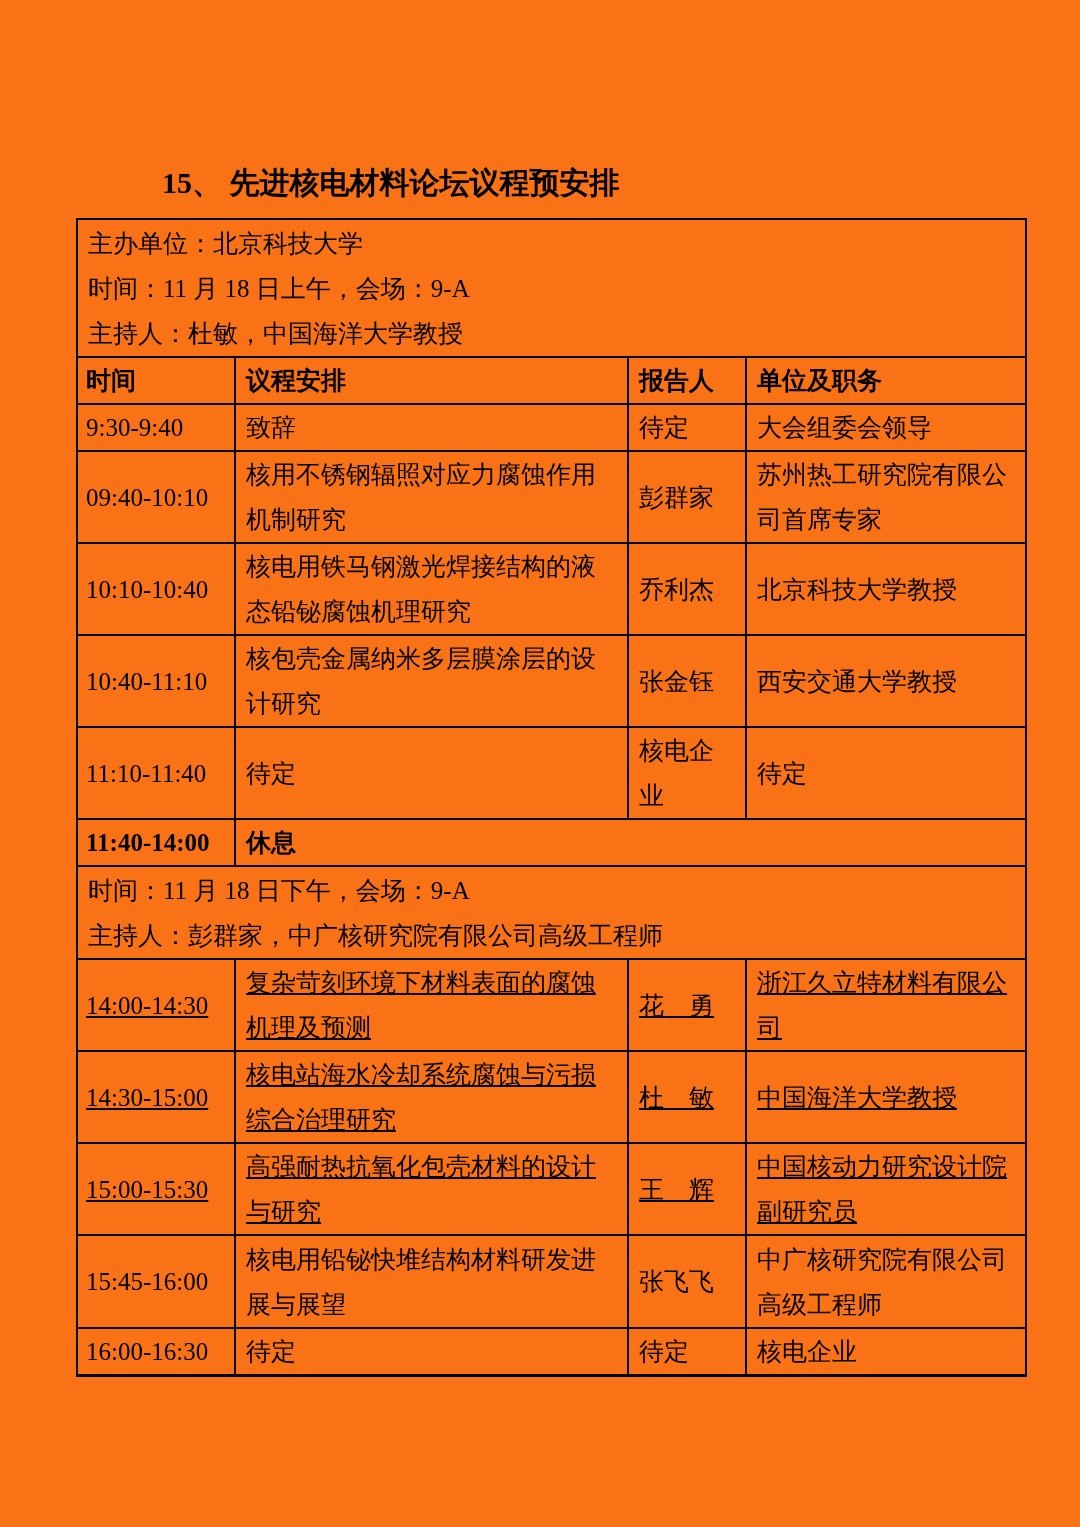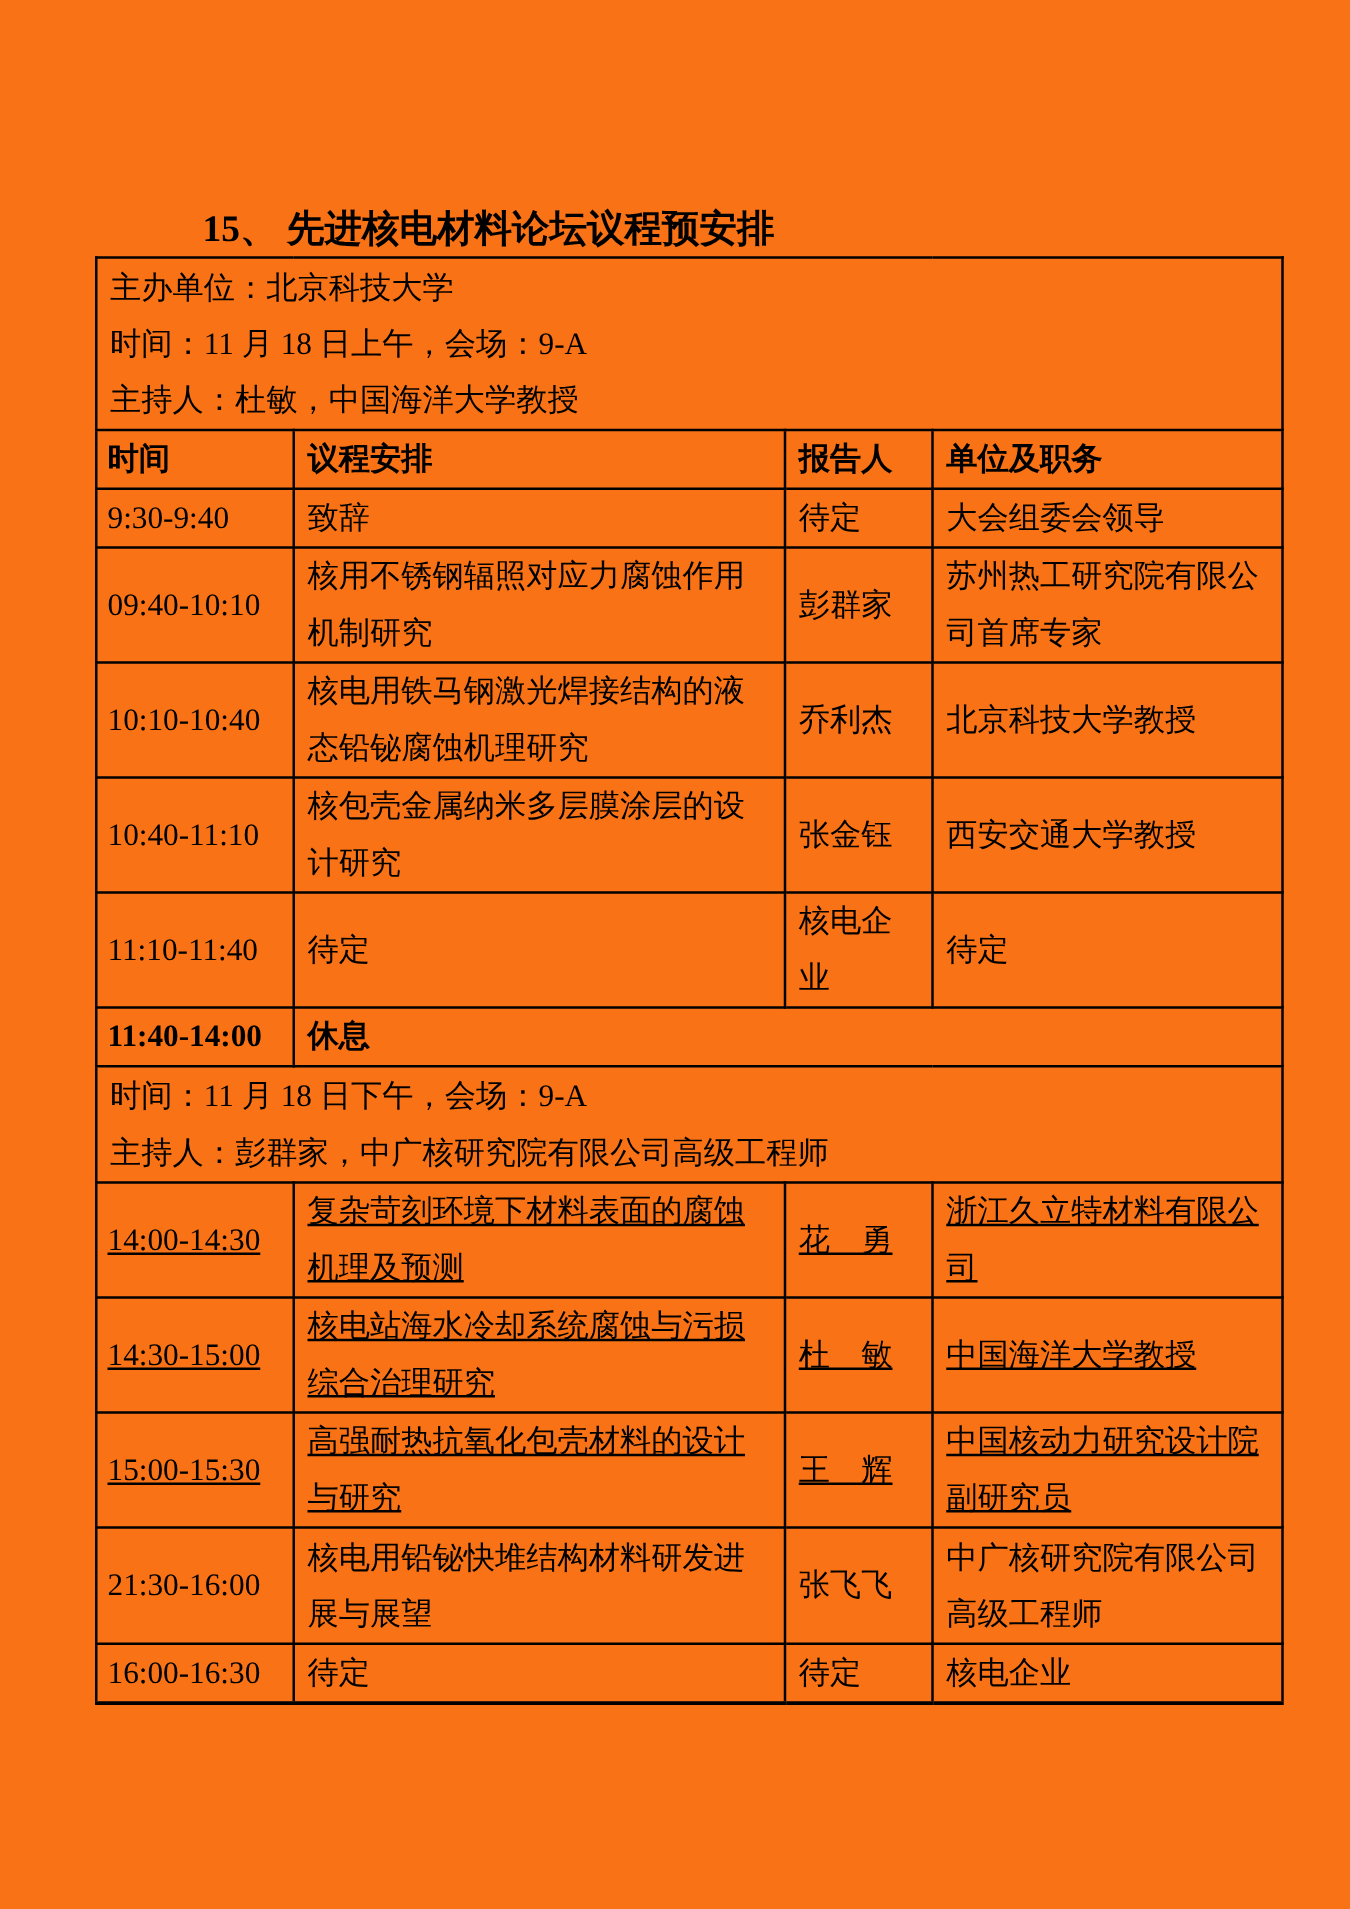--- a/index.html
+++ b/index.html
@@ -15,21 +15,21 @@
     position: absolute;
     left: 162px;
     top: 163px;
     font-size: 30px;
     font-weight: bold;
     white-space: pre;
   }
   table.agenda {
     position: absolute;
     left: 76px;
-    top: 205px;
+    top: 218px;
     width: 949px;
     border-collapse: collapse;
     table-layout: fixed;
   }
   table.agenda td, table.agenda th {
     border: 2px solid #000000;
     vertical-align: middle;
     font-size: 25px;
     line-height: 45px;
     padding: 0 10px;
@@ -147,21 +147,21 @@
       <td class="speaker-cell">杜　敏</td>
       <td>中国海洋大学教授</td>
     </tr>
     <tr class="h92">
       <td class="time-cell">15:00-15:30</td>
       <td>高强耐热抗氧化包壳材料的设计与研究</td>
       <td class="speaker-cell">王　辉</td>
       <td>中国核动力研究设计院副研究员</td>
     </tr>
     <tr class="h93">
-      <td class="time-cell">21:30-16:00</td>
+      <td class="time-cell">15:45-16:00</td>
       <td>核电用铅铋快堆结构材料研发进展与展望</td>
       <td class="speaker-cell">张飞飞</td>
       <td>中广核研究院有限公司高级工程师</td>
     </tr>
     <tr class="h46 last-row">
       <td class="time-cell">16:00-16:30</td>
       <td>待定</td>
       <td class="speaker-cell">待定</td>
       <td>核电企业</td>
     </tr>

